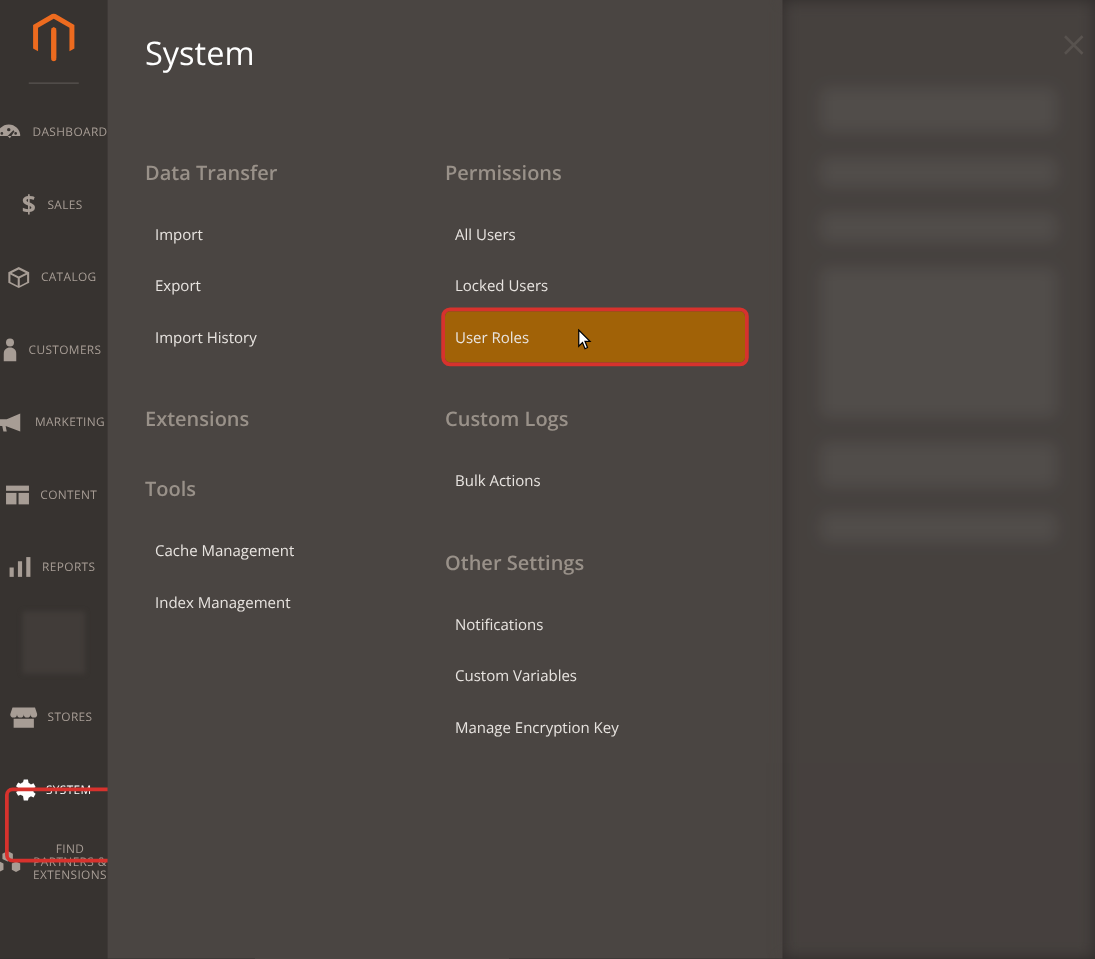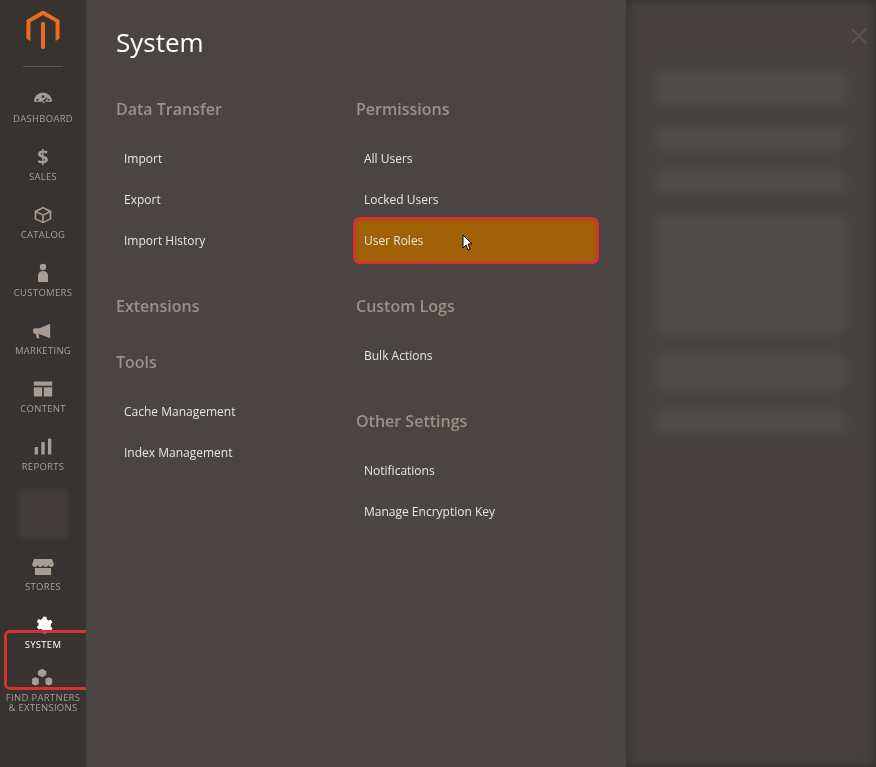--- a/index.html
+++ b/index.html
@@ -4,34 +4,34 @@
 <style>
   * { box-sizing: border-box; margin: 0; padding: 0; }
   html, body { width: 876px; height: 767px; overflow: hidden; font-family: 'Open Sans', Arial, sans-serif; background: #302c2b; }
   .app { display: flex; width: 100%; height: 100%; }
 
   
   .sidebar { width: 86px; background: #373330; display: flex; flex-direction: column; align-items: center; padding-top: 10px; position: relative; }
   .logo { width: 40px; height: 40px; display: flex; align-items: center; justify-content: center; margin-bottom: 10px; }
   .logo svg { width: 34px; height: 38px; }
   .divider { width: 40px; border-top: 1px solid #5a5551; margin: 6px 0 10px 0; }
-  .nav-item { width: 86px; height: 58px; display: flex; flex-direction: column; align-items: center; justify-content: center; gap: 4px; cursor: pointer; color: #a79d95; }
+  .nav-item { width: 86px; height: 58px; display: flex; flex-direction: row; align-items: center; justify-content: center; gap: 4px; cursor: pointer; color: #a79d95; }
   .nav-item .icon { height: 22px; display: flex; align-items: center; justify-content: center; }
   .nav-item .label { font-size: 9.5px; letter-spacing: 0.3px; text-transform: uppercase; text-align: center; line-height: 1.1; padding: 0 4px; }
   .nav-item.active .icon, .nav-item.active .label { color: #fff; }
   .sidebar-spacer { width: 50px; height: 50px; background: #413c39; margin: 6px 0; border-radius: 2px; filter: blur(2px); }
 
   .highlight-system { position: absolute; left: 4px; width: 92px; height: 60px; border: 3px solid #d7322d; border-radius: 6px; pointer-events: none; top: 630px; }
 
   
   .flyout { flex: 0 0 530px; background: #4a4542; color: #cfc9c4; padding: 24px 30px 0 30px; position: relative; }
   .flyout h1 { color: #fff; font-weight: 400; font-size: 26px; margin-bottom: 30px; }
   .close { position: absolute; top: 24px; right: -245px; width: 24px; height: 24px; color: #a79d95; cursor: pointer; display: flex; align-items: center; justify-content: center; }
   .columns { display: flex; gap: 0; }
-  .col { flex: 1; min-width: 240px; }
+  .col { flex: 1; min-width: 240px; margin-top: 29px; }
   .section-title { color: #999189; font-size: 16px; font-weight: 600; margin-bottom: 18px; margin-top: 8px; }
   .section-title.mt { margin-top: 34px; }
   .menu-link { display: block; color: #e8e4e0; font-size: 12px; padding: 12px 8px; cursor: pointer; border-radius: 2px; position: relative; }
   .menu-link.highlighted { outline: 3px solid #d7322d; border-radius: 4px; background: #a16207; }
   .cursor-pointer { position: absolute; left: 104px; top: 14px; width: 16px; height: 20px; pointer-events: none; }
   .cursor-pointer svg { width: 16px; height: 20px; }
 
   
   .bg { flex: 1; background: #4a4542; position: relative; filter: blur(6px); opacity: 0.85; padding: 50px 20px; }
   .bg-box { background: #575350; border-radius: 6px; margin: 20px 10px; height: 36px; }
@@ -176,20 +176,21 @@
                 <path fill="#fff" stroke="#000" stroke-width="1" d="M3 1v13l3-3 2 5 2-1-2-5h4z"></path>
               </svg>
           </span>
         </a>
 
         <div class="section-title mt">Custom Logs</div>
         <a class="menu-link">Bulk Actions</a>
 
         <div class="section-title mt">Other Settings</div>
         <a class="menu-link">Notifications</a>
+        <a class="menu-link">Custom Variables</a>
         <a class="menu-link">Manage Encryption Key</a>
       </div>
     </div>
 
     <div class="close">
       <svg width="20" height="20" viewBox="0 0 20 20">
           <path stroke="currentColor" stroke-width="2" fill="none" d="M3 3l14 14M17 3 3 17"></path>
         </svg>
     </div>
   </div>

